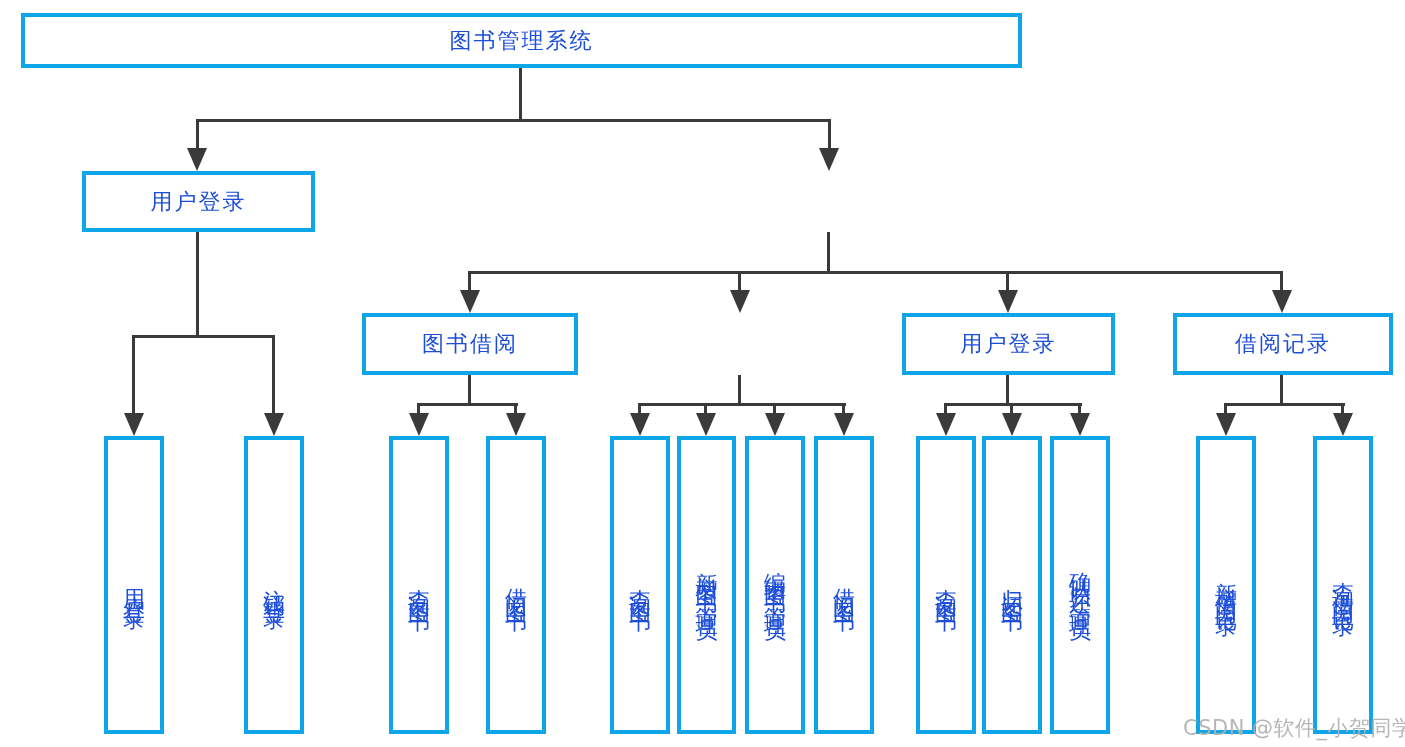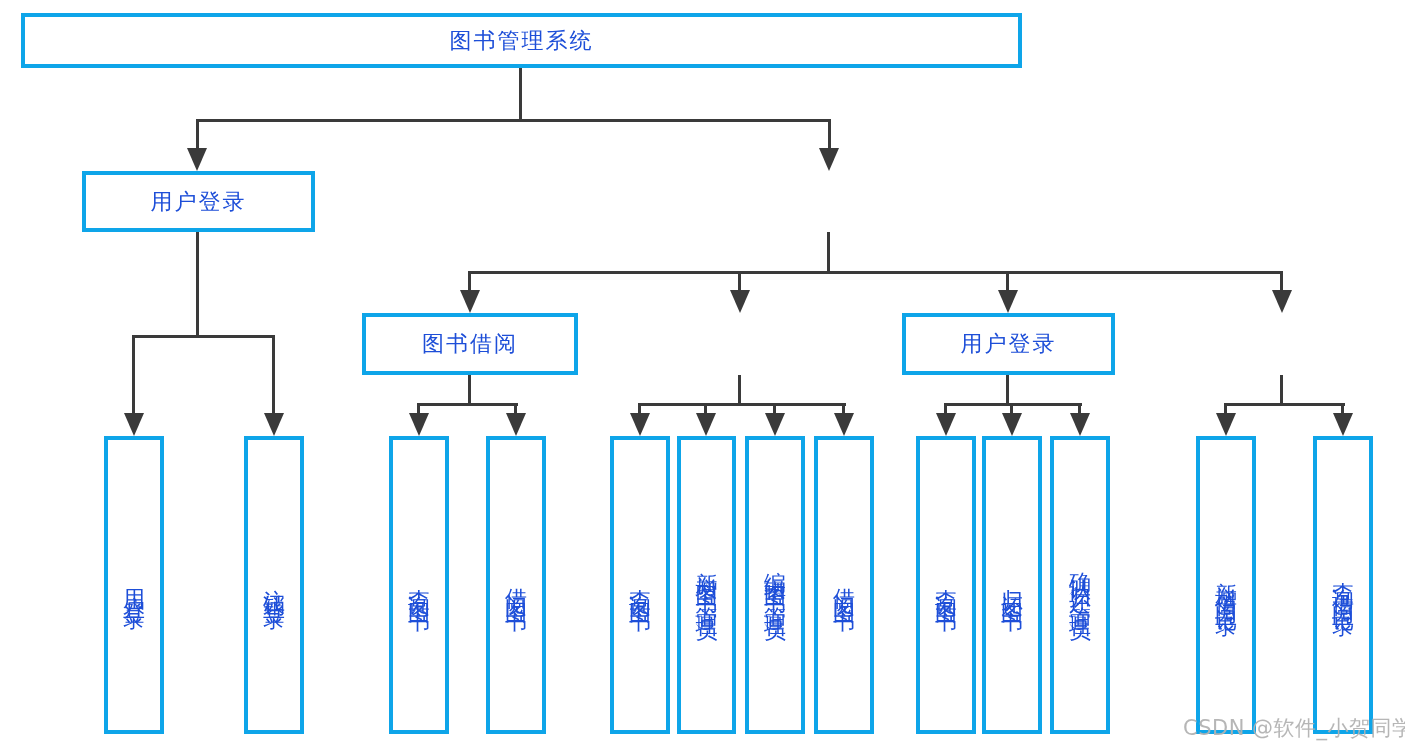--- a/index.html
+++ b/index.html
@@ -94,20 +94,23 @@
   <div class="tri" style="left:998px; top:290px;"></div>
   <div class="line" style="left:1280px; top:271px; width:3px; height:20px;"></div>
   <div class="tri" style="left:1272px; top:290px;"></div>
 
   <div class="box h" style="left:362px; top:313px; width:216px; height:62px;">
     <span>图书借阅</span>
   </div>
   <div class="box h" style="left:902px; top:313px; width:213px; height:62px;">
     <span>用户登录</span>
   </div>
+  <div class="box h" style="left:1173px; top:313px; width:220px; height:62px;">
+    <span>借阅记录</span>
+  </div>
 
   <div class="line" style="left:468px; top:375px; width:3px; height:31px;"></div>
   <div class="line" style="left:417px; top:403px; width:101px; height:3px;"></div>
   <div class="line" style="left:417px; top:403px; width:3px; height:12px;"></div>
   <div class="tri" style="left:409px; top:413px;"></div>
   <div class="line" style="left:514px; top:403px; width:3px; height:12px;"></div>
   <div class="tri" style="left:506px; top:413px;"></div>
 
   <div class="line" style="left:738px; top:375px; width:3px; height:31px;"></div>
   <div class="line" style="left:638px; top:403px; width:208px; height:3px;"></div>

